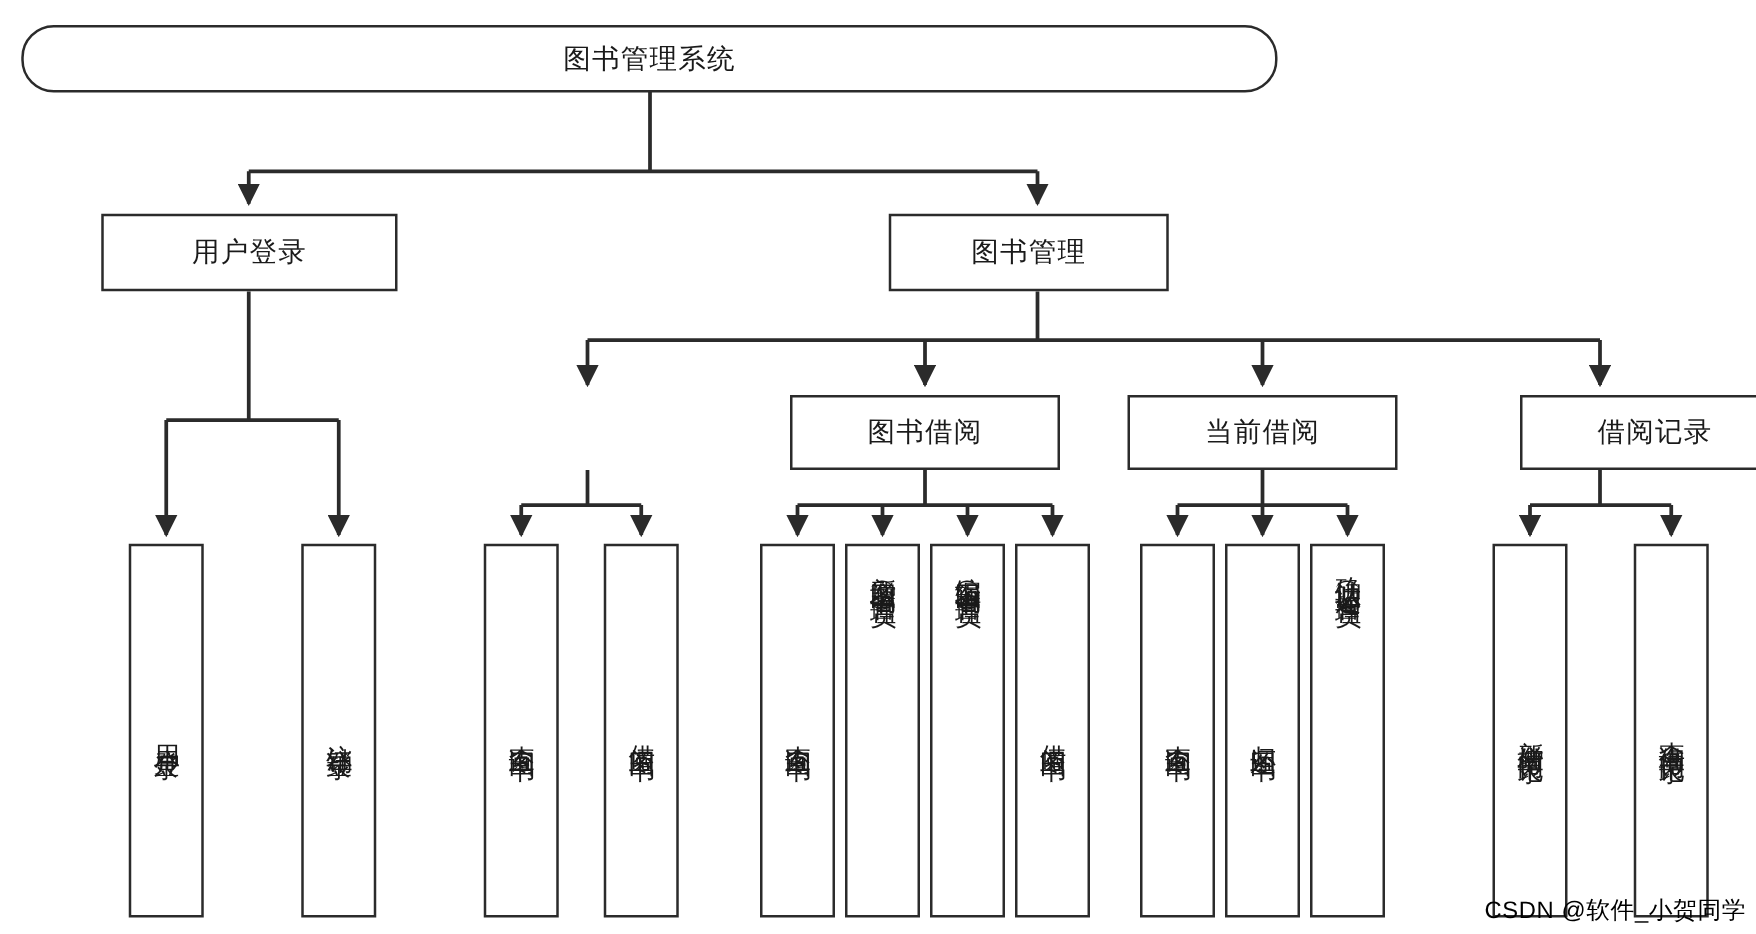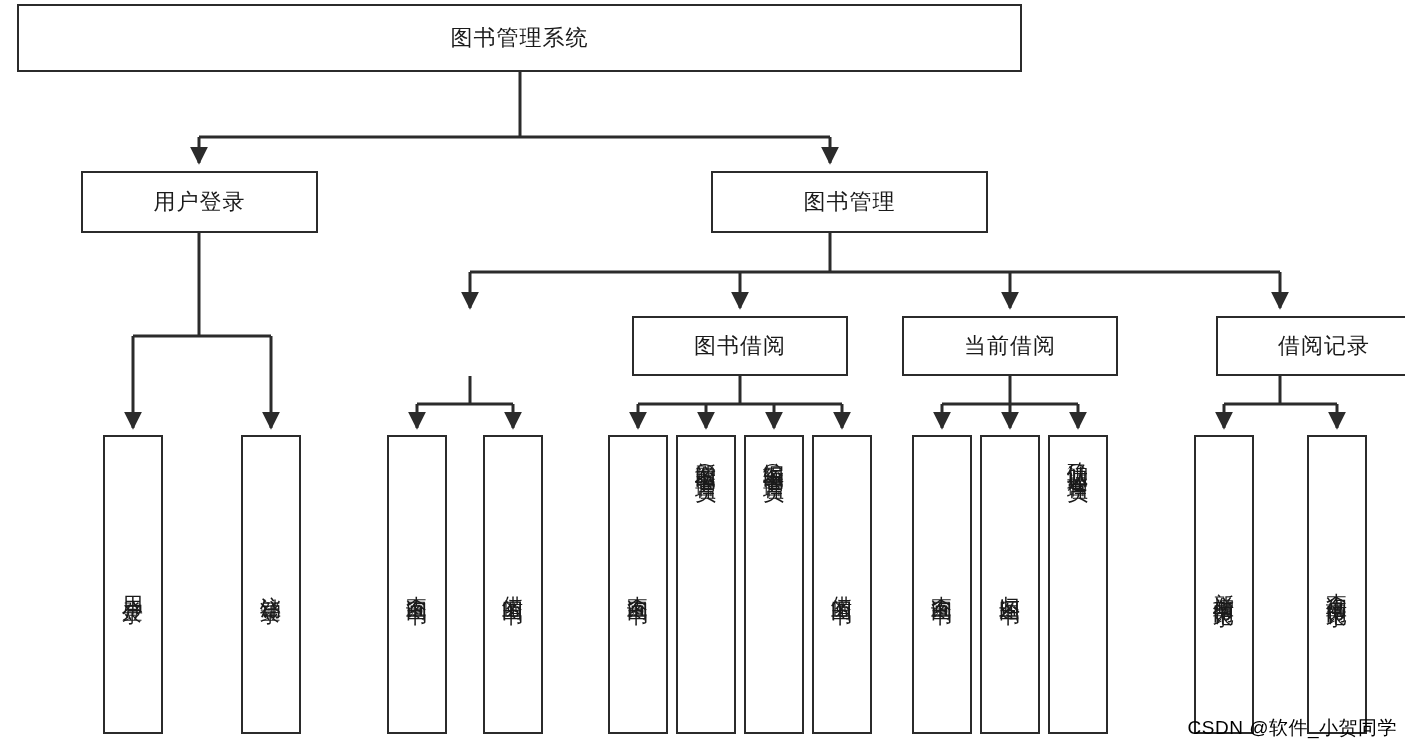--- a/index.html
+++ b/index.html
@@ -122,28 +122,28 @@
       <path d="M 1010 404 L 1010 428" marker-end="url(#arrow)"></path>
       <path d="M 1078 404 L 1078 428" marker-end="url(#arrow)"></path>
 
       <path d="M 1280 376 L 1280 404"></path>
       <path d="M 1224 404 L 1337 404"></path>
       <path d="M 1224 404 L 1224 428" marker-end="url(#arrow)"></path>
       <path d="M 1337 404 L 1337 428" marker-end="url(#arrow)"></path>
     </g>
   </svg>
 
-  <div class="node" style="left:17px; top:4px; width:1005px; height:68px;">
+  <div class="node" style="left:17px; top:20px; width:1005px; height:54px;border-radius:26px;">
     <span class="node-label">图书管理系统</span>
   </div>
 
   <div class="node" style="left:81px; top:171px; width:237px; height:62px;">
     <span class="node-label">用户登录</span>
   </div>
-  <div class="node" style="left:711px; top:171px; width:277px; height:62px;">
+  <div class="node" style="left:711px; top:171px; width:224px; height:62px;">
     <span class="node-label">图书管理</span>
   </div>
 
   <div class="node" style="left:902px; top:316px; width:216px; height:60px;">
     <span class="node-label">当前借阅</span>
   </div>
   <div class="node" style="left:632px; top:316px; width:216px; height:60px;">
     <span class="node-label">图书借阅</span>
   </div>
   <div class="node" style="left:1216px; top:316px; width:216px; height:60px;">

